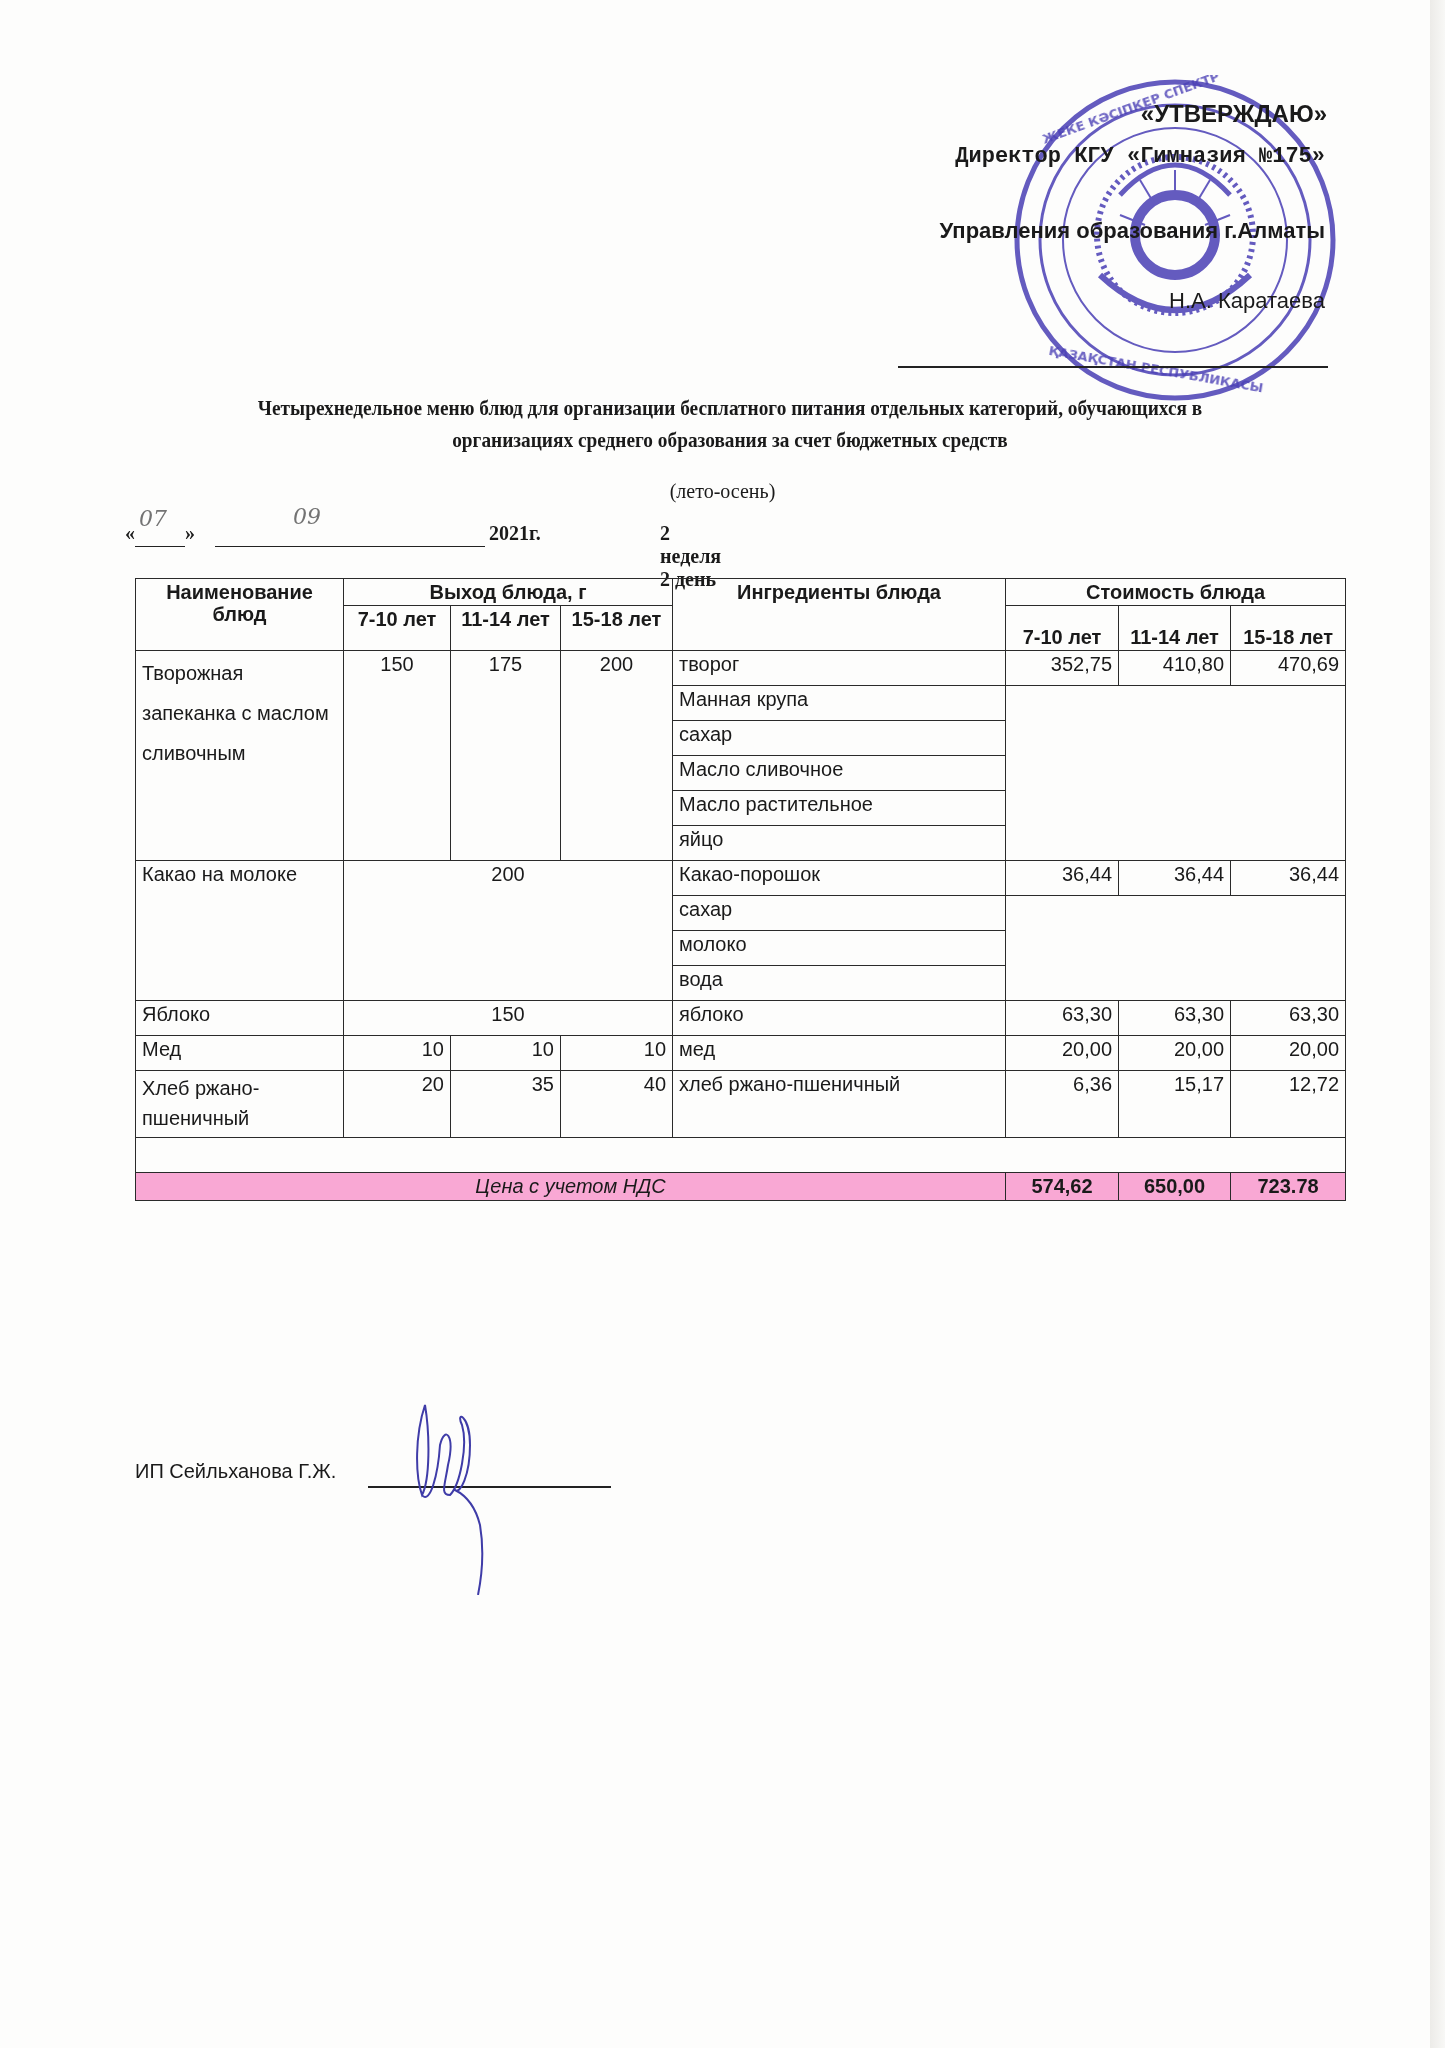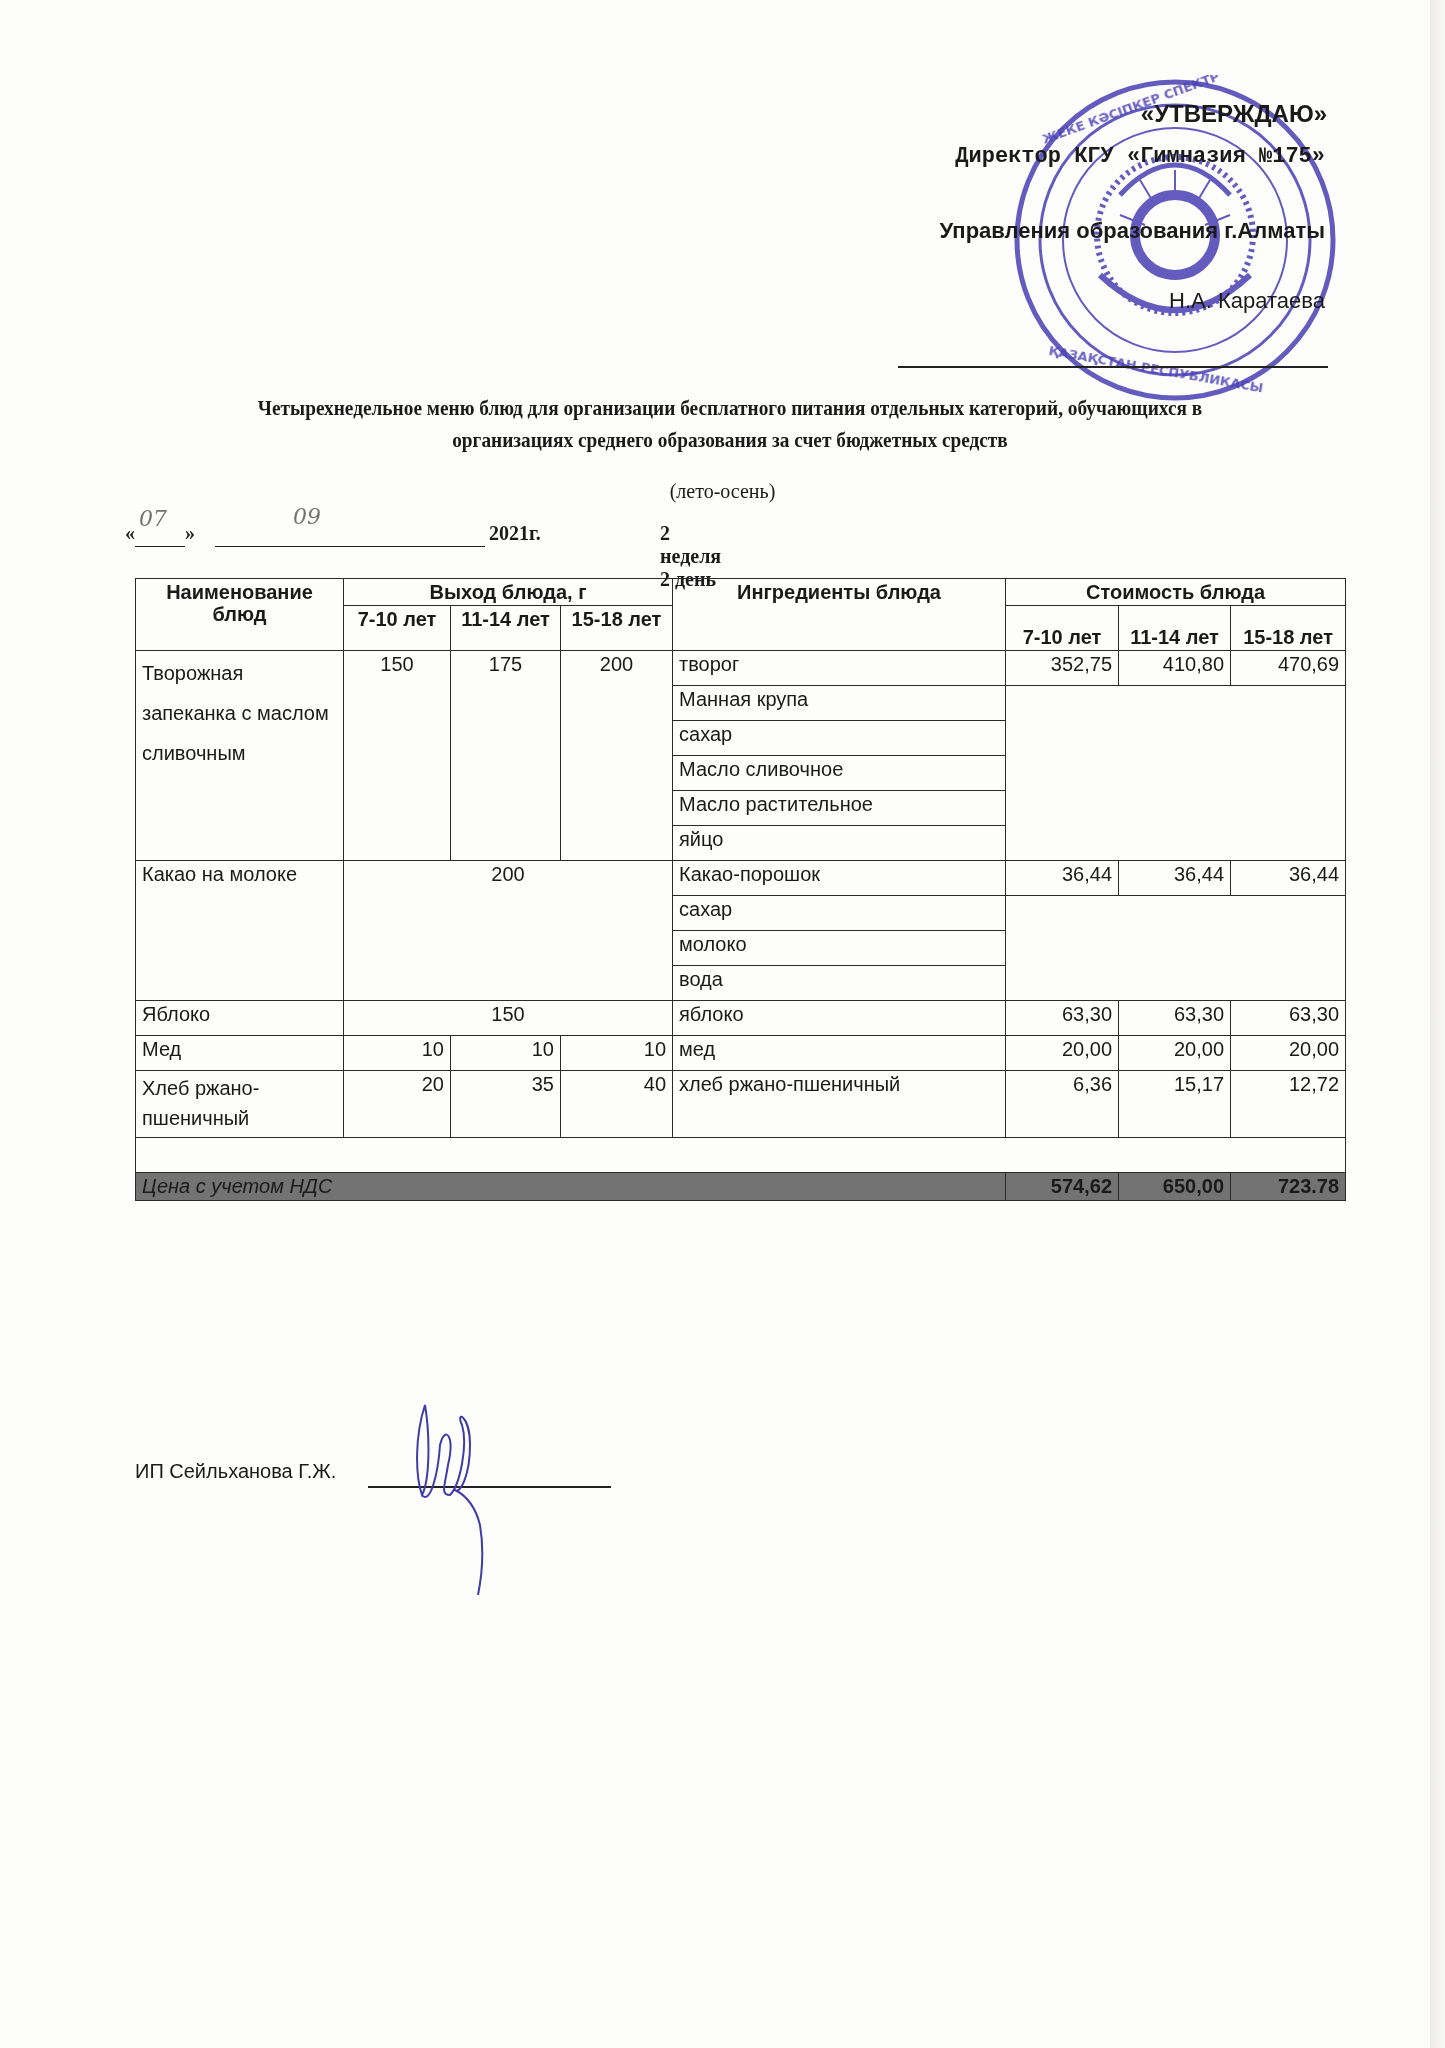--- a/index.html
+++ b/index.html
@@ -40,21 +40,21 @@
 
   table.menu {
     position:absolute; left:135px; top:578px; width:1210px;
     border-collapse:collapse; font-size:20px; table-layout:fixed;
   }
   table.menu td, table.menu th { border:1.5px solid #2a2a2a; padding:2px 6px; vertical-align:top; }
   table.menu th { font-weight:700; font-size:20px; text-align:center; line-height:22px; }
   .c { text-align:center;margin-top:48px; }
   .r { text-align:right; }
   tr.sub td { height:30px; }
-  .total td { background:#737373; font-style:italic; font-weight:400; }
+  .total td { background:#f9a8d4; font-style:italic; font-weight:400;text-align:center; }
   .total td.num { font-style:normal; font-weight:700; }
 
   .sign { position:absolute; left:135px; top:1460px; font-size:20px; }
   .sign-line { position:absolute; left:368px; top:1486px; width:243px; border-top:2px solid #222; }
   .sig-svg { position:absolute; left:400px; top:1395px; width:130px; height:200px; }
 </style>
 </head>
 <body>
 
 <div class="paper"></div>

